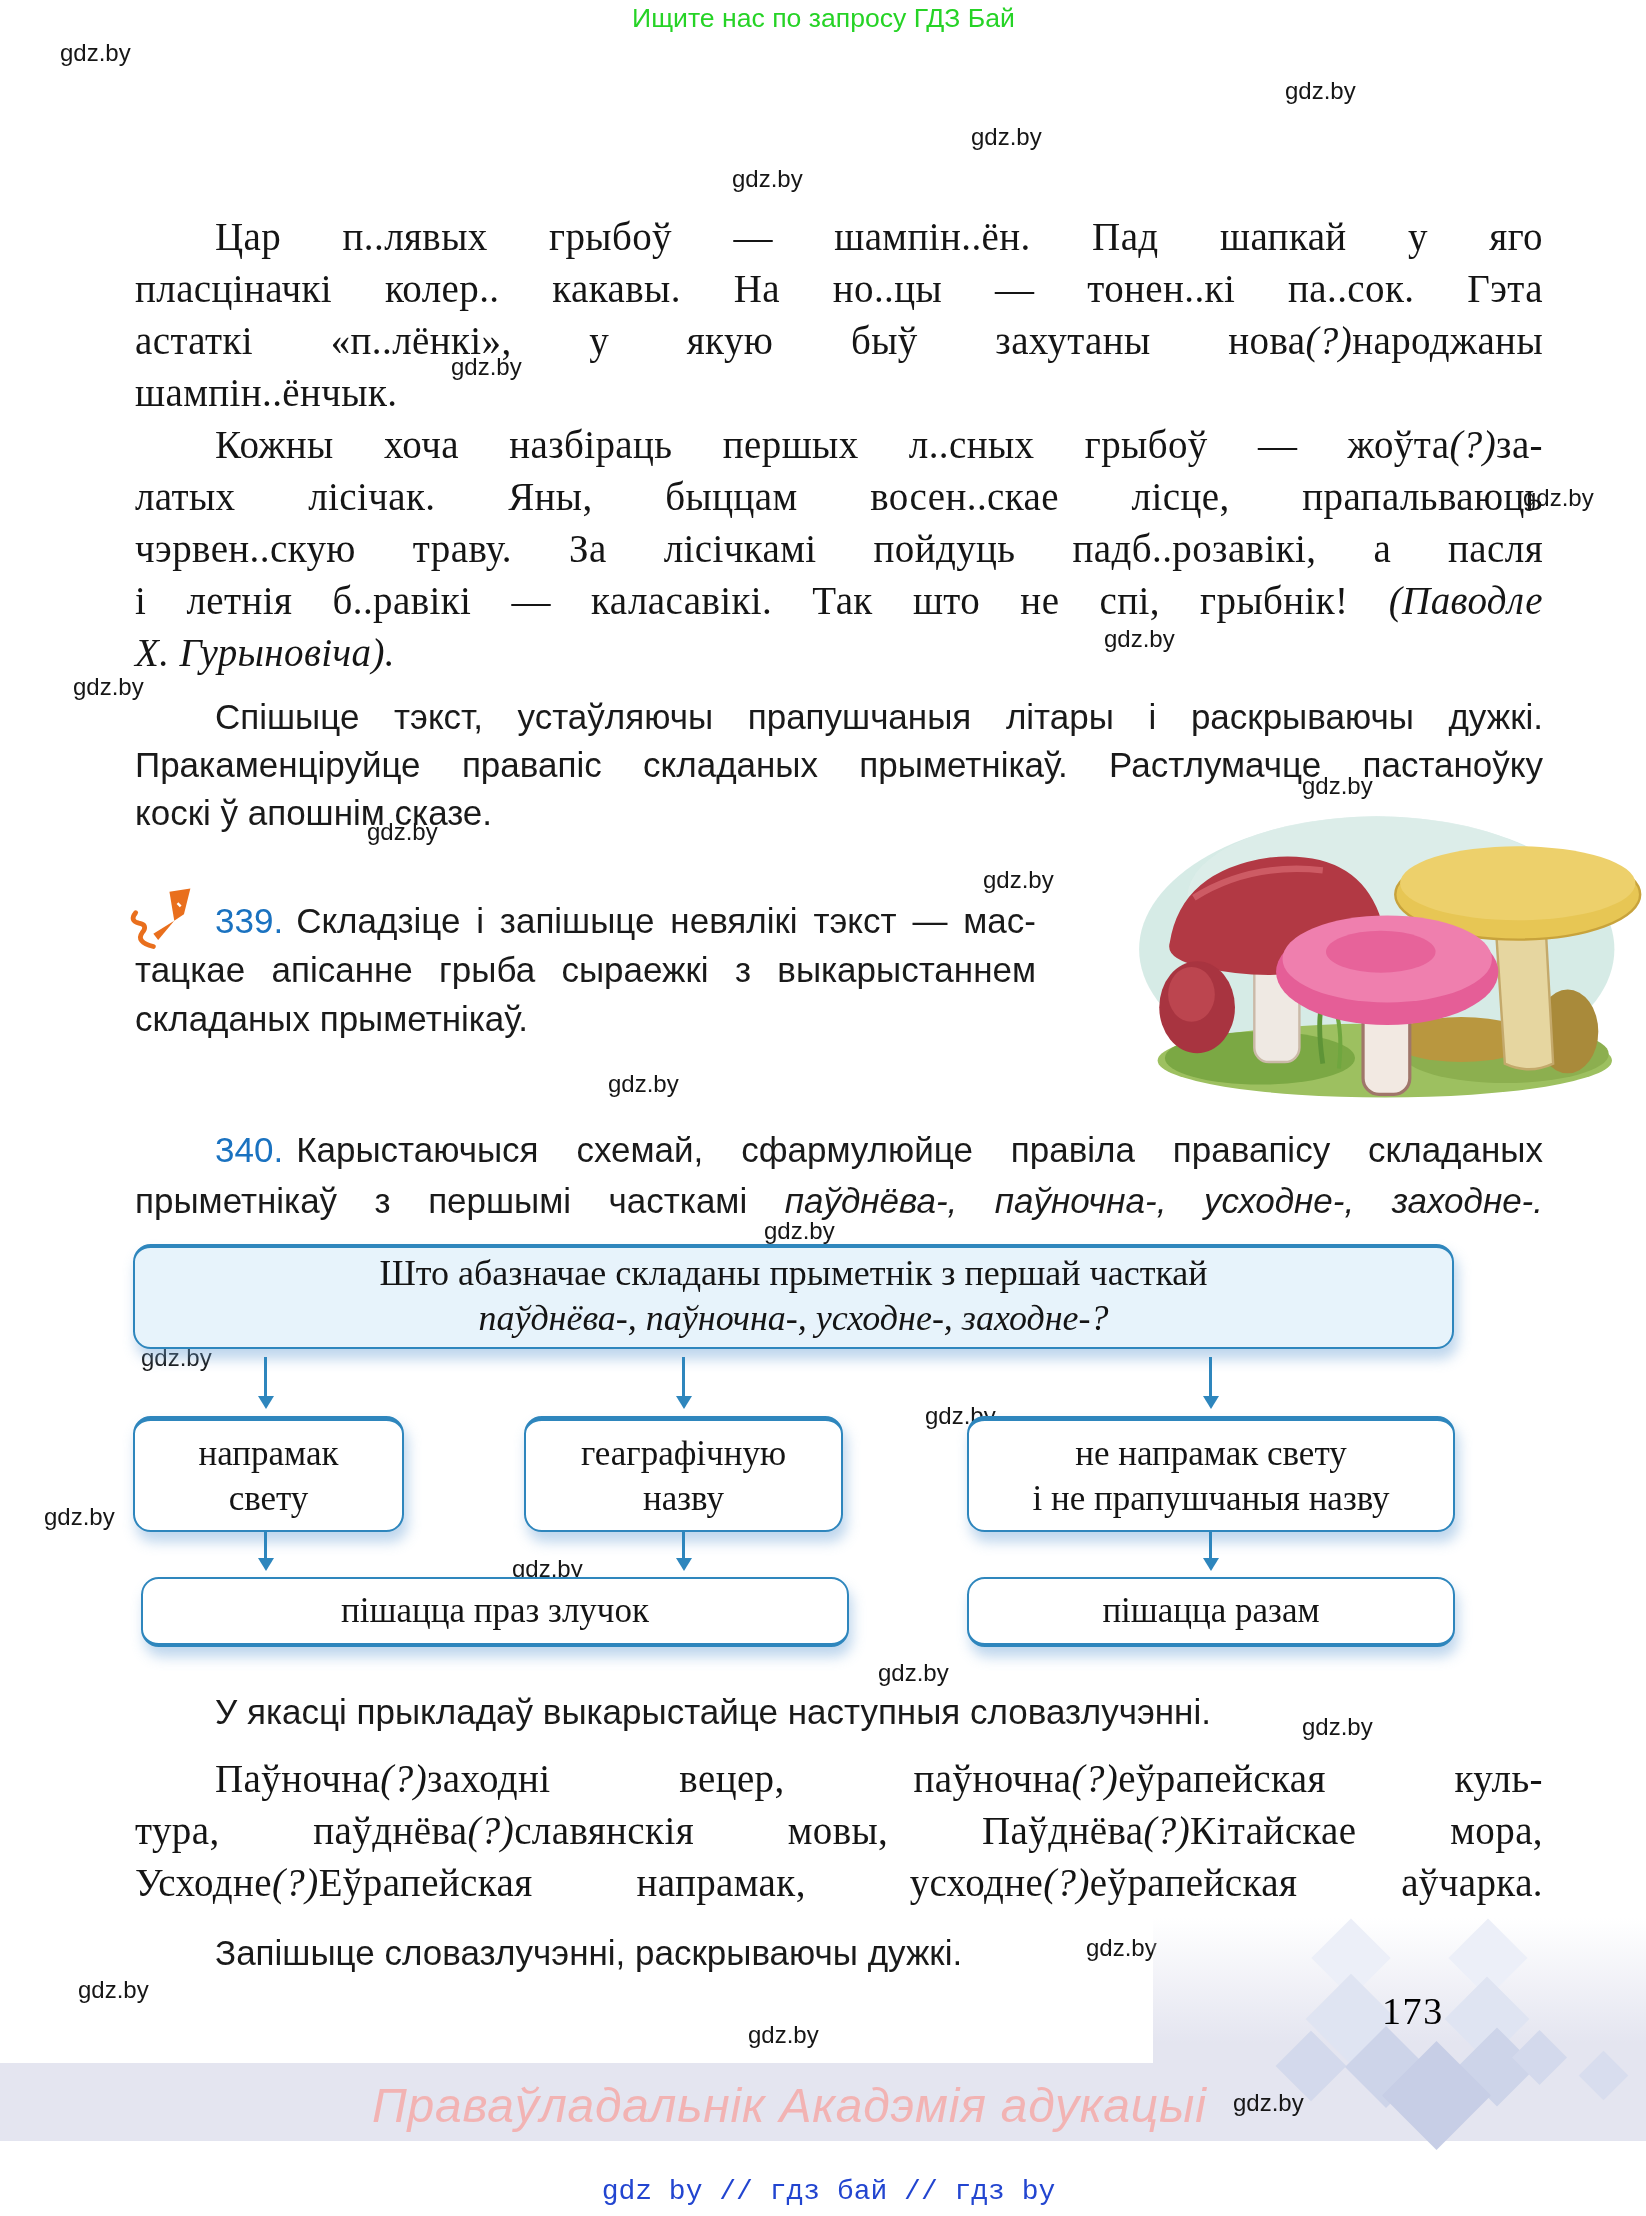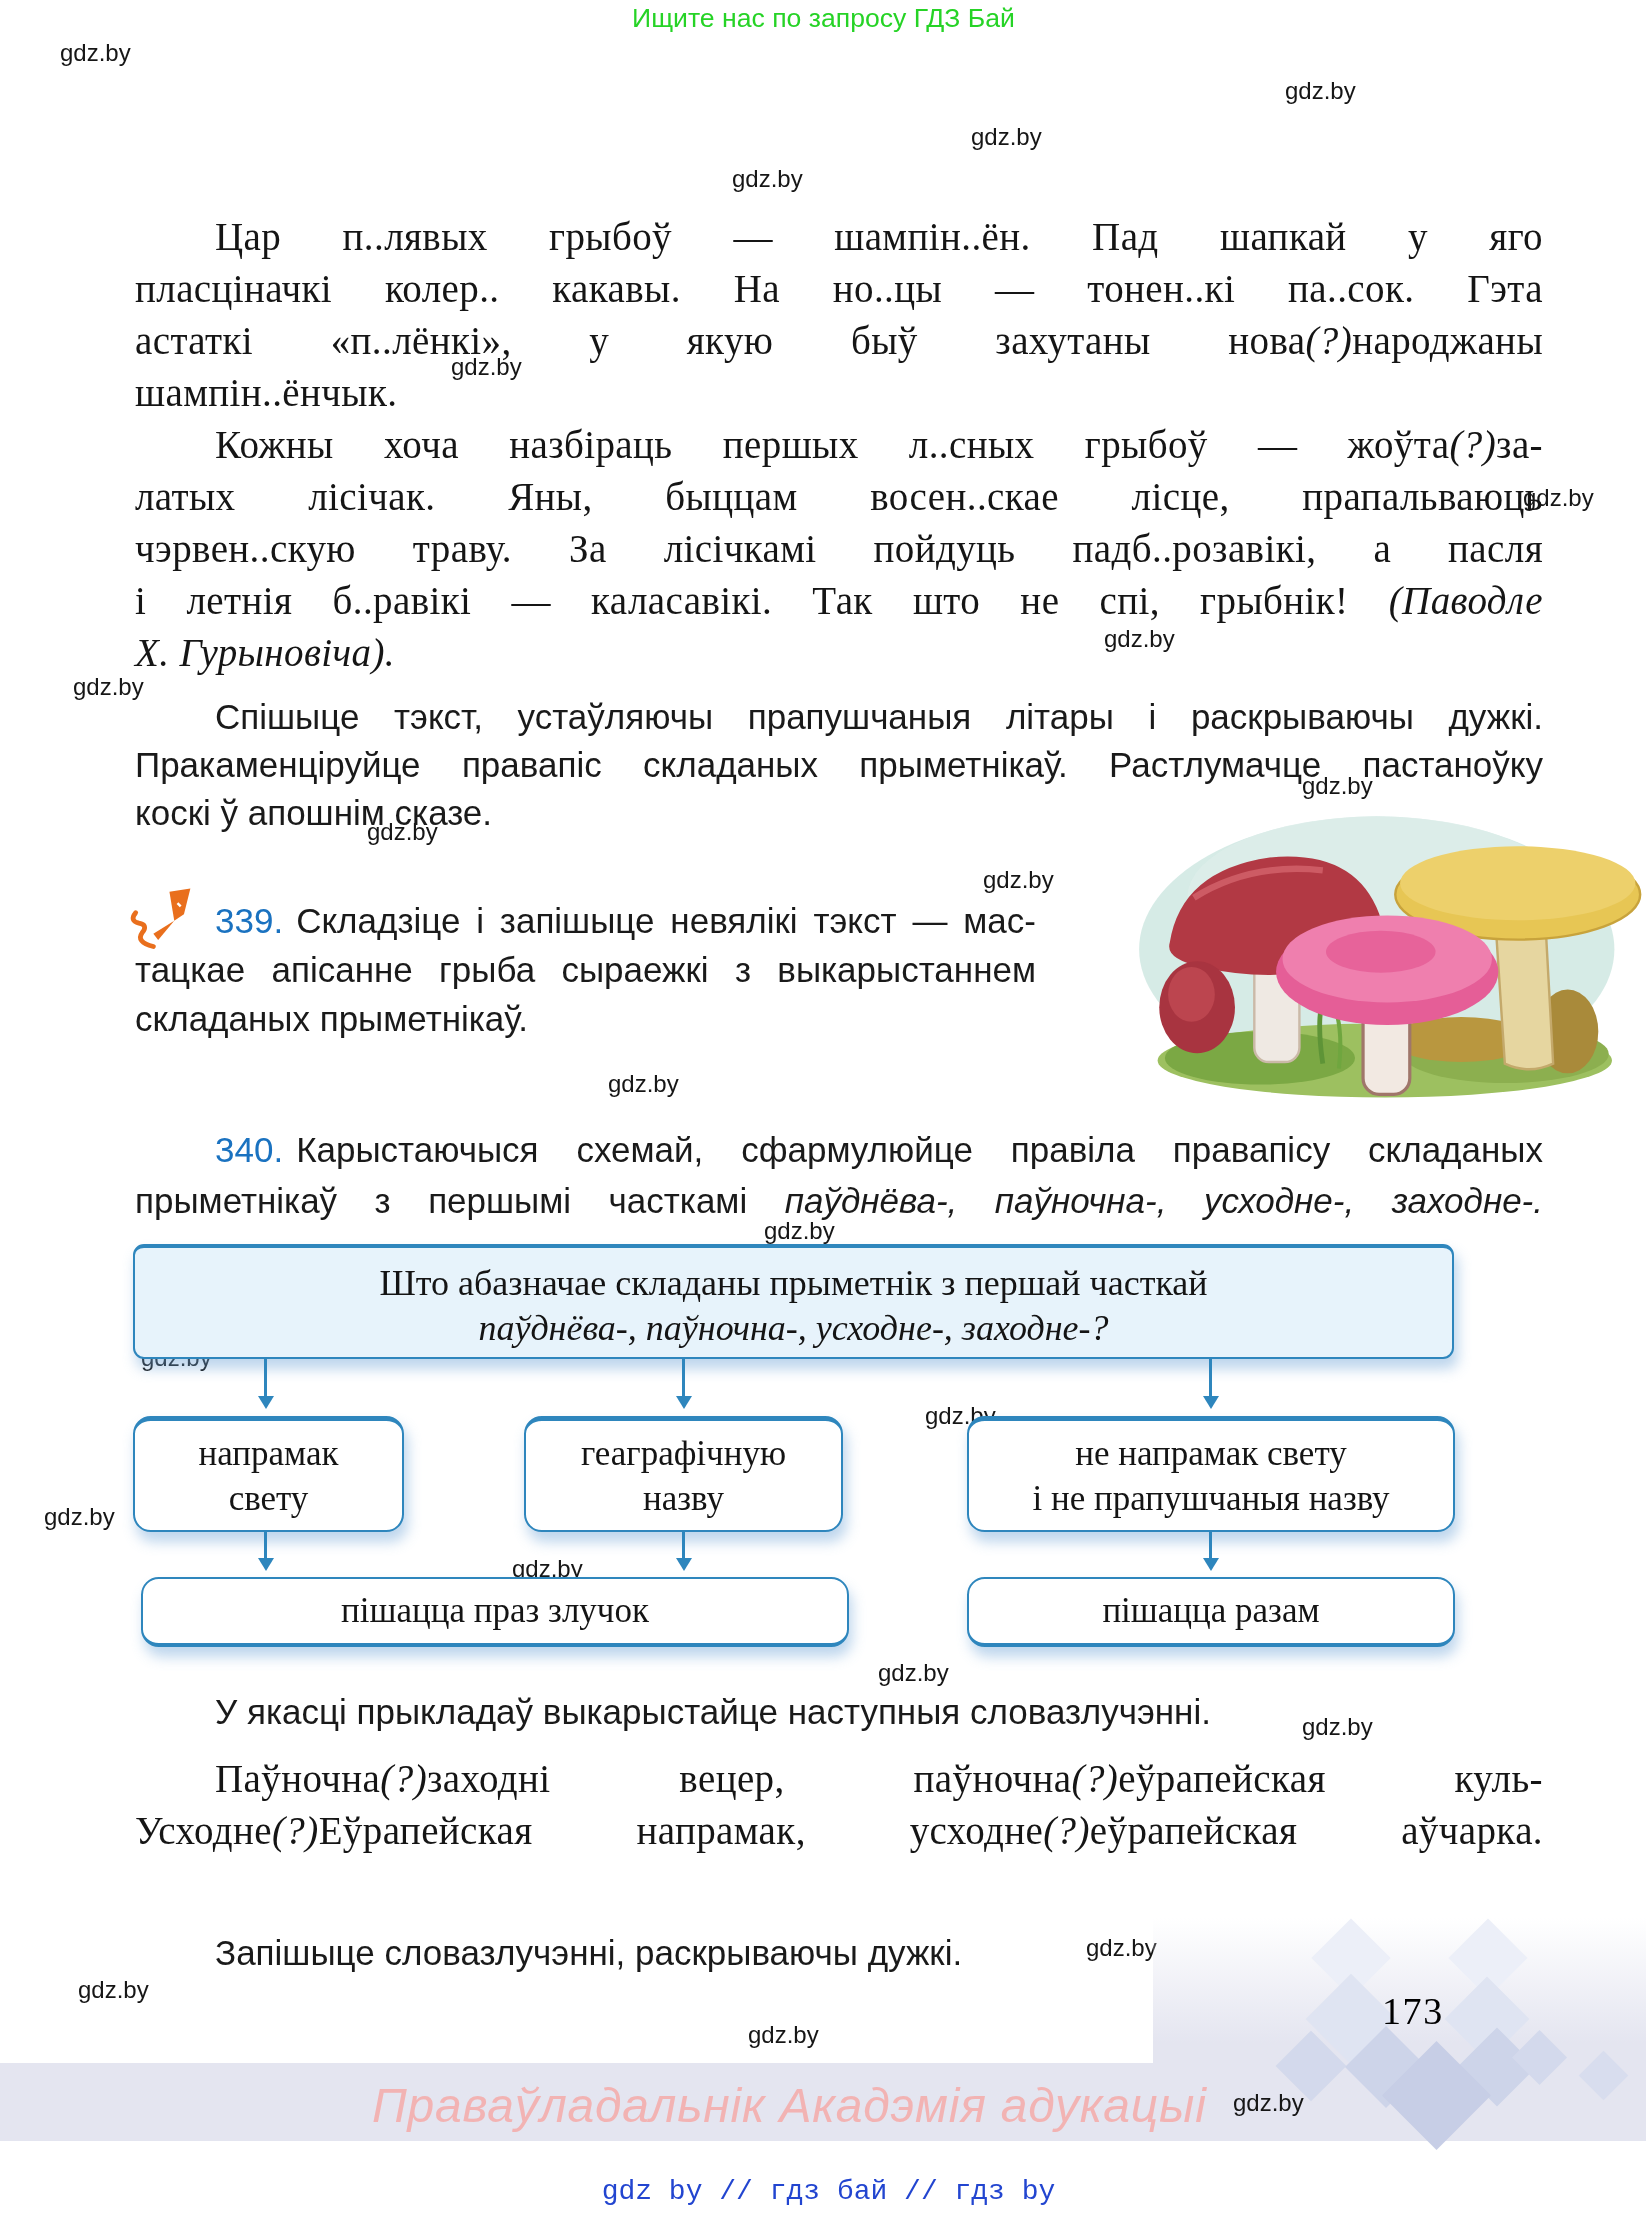--- a/index.html
+++ b/index.html
@@ -26,21 +26,21 @@
              font-family:"Liberation Sans","DejaVu Sans",sans-serif;
              font-size:35px;line-height:48px;color:#1a1a1a;}
   .aline{text-align:justify;text-align-last:justify;}
   .aline.noj{text-align-last:left;}
   .num{color:#1a72c0;font-weight:normal;margin-right:13px;}
 
   
   .fbox{position:absolute;border:2.4px solid #2e86bd;border-radius:17.7px;background:#ffffff;
         box-shadow:3.2px 9.7px 13px rgba(110,165,215,.45);
         font-size:35px;line-height:45px;text-align:center;color:#141414;}
-  .fbox.top{background:#e7f3fb;border-top-width:4px;font-size:36px;padding-top:13px;border-radius:11px;}
+  .fbox.top{background:#e7f3fb;border-top-width:4px;font-size:36px;padding-top:3px;}
   .fbox.mid{border-top-width:5.6px;padding-top:9.7px;}
   .fbox.res{border-bottom-width:4px;line-height:64px;}
   .arrow{position:absolute;width:3.2px;background:#2e86bd;}
   .arrow:after{content:"";position:absolute;left:-6.4px;bottom:-12px;
                border:8px solid transparent;border-top:13px solid #2e86bd;border-bottom:none;}
 
   
   .fade{position:absolute;left:1153px;top:1918px;width:494px;height:147px;
         background:linear-gradient(to bottom,rgba(228,229,240,0),#e4e5f0 85%);}
   .strip{position:absolute;left:0;top:2063px;width:1647px;height:78px;background:#e4e5f0;}
@@ -180,20 +180,21 @@
 <div class="fbox res" style="left:967px;top:1577px;width:484px;height:64px">
   <div>пішацца разам</div>
 </div>
 
 <div class="sansblock" style="top:1688px">
   <div class="aline noj ind">У якасці прыкладаў выкарыстайце наступныя словазлучэнні.</div>
 </div>
 
 <div class="serifblock" style="top:1753px">
   <div class="sline ind"><span>Паўночна</span><span class="it">(?)</span><span>заходні вецер, паўночна</span><span class="it">(?)</span><span>еўрапейская куль-</span></div>
+  <div class="sline"><span>тура, паўднёва</span><span class="it">(?)</span><span>славянскія мовы, Паўднёва</span><span class="it">(?)</span><span>Кітайскае мора,</span></div>
   <div class="sline"><span>Усходне</span><span class="it">(?)</span><span>Еўрапейская напрамак, усходне</span><span class="it">(?)</span><span>еўрапейская аўчарка.</span></div>
 </div>
 
 <div class="sansblock" style="top:1929px">
   <div class="aline noj ind">Запішыце словазлучэнні, раскрываючы дужкі.</div>
 </div>
 
 <div class="fade"></div>
 <div class="strip"></div>
 

